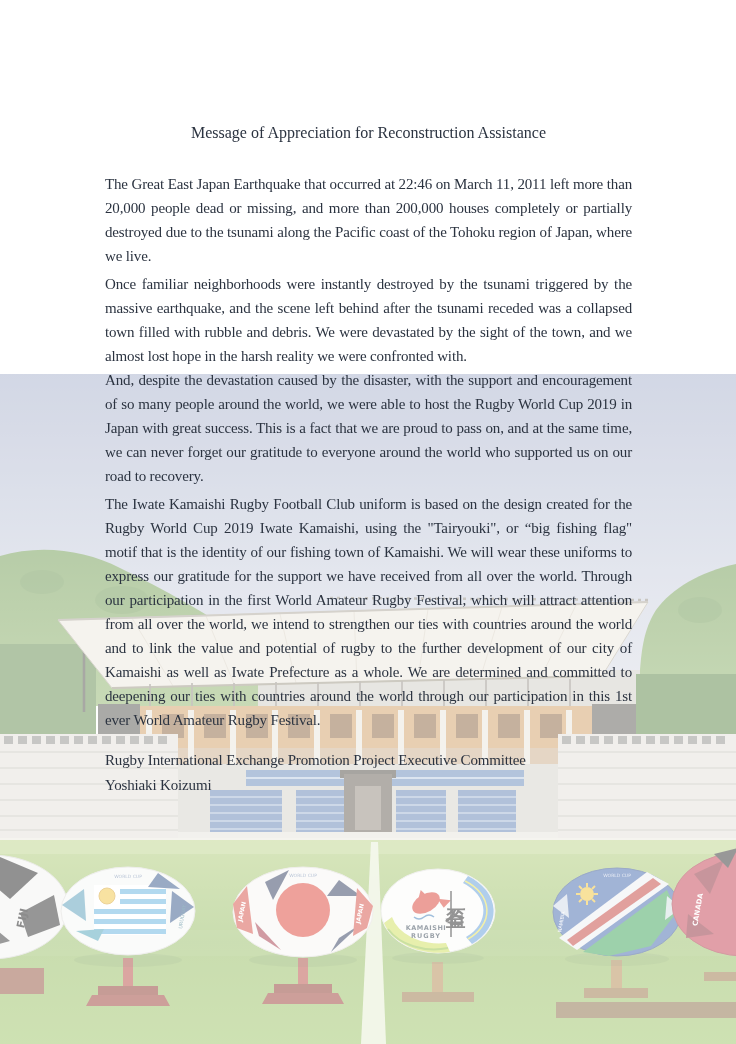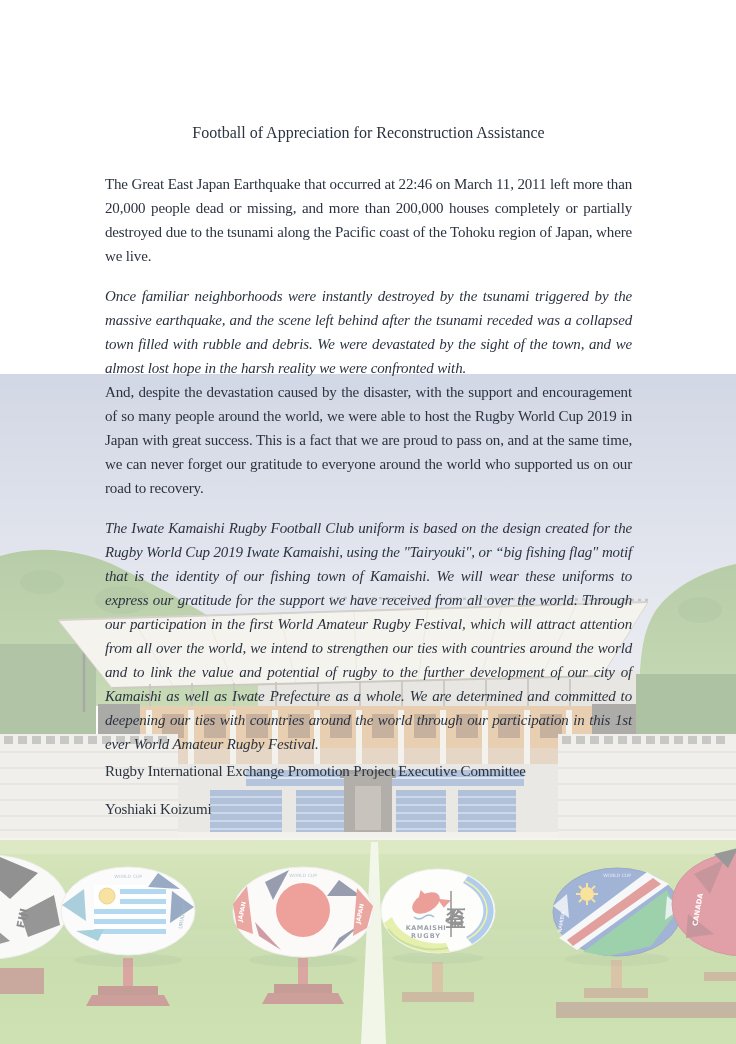--- a/index.html
+++ b/index.html
@@ -19,23 +19,23 @@
   .content{
     position:absolute;left:105px;top:121px;width:527px;z-index:2;
     color:#2b3340;font-size:15px;line-height:24px;
     letter-spacing:-0.15px;
   }
   .content h1{
     font-size:16px;font-weight:400;text-align:center;
     margin:0 0 27px 0;line-height:24px;letter-spacing:0;
   }
   .content p{margin:0;text-align:justify;}
-  .content p.gap{margin-top:16px;font-style:italic;}
-  .content p.sig{text-align:left;line-height:25px;margin-top:13px;}
-  .content p.sig.first{margin-top:3px;}
+  .content p.gap{margin-top:4px;}
+  .content p.sig{text-align:left;line-height:25px;}
+  .content p.sig.first{margin-top:16px;}
   .bsvg text{font-family:"DejaVu Sans","Liberation Sans",sans-serif;}
 </style>
 </head>
 <body>
 
 <div class="page">
 
   <div class="photo">
     <svg class="bsvg" width="736" height="670" viewBox="0 0 736 670" xmlns="http://www.w3.org/2000/svg">
       <defs>
@@ -341,21 +341,21 @@
         <ellipse cx="0" cy="0" rx="72" ry="52" fill="#c2394a" stroke="#a52b3c"></ellipse>
         <polygon points="-50,-30 -20,-44 -34,-10" fill="#8c2433"></polygon>
         <polygon points="-56,10 -30,30 -58,34" fill="#8c2433"></polygon>
         <polygon points="-30,-50 -6,-56 -16,-36" fill="#2a2a2a"></polygon>
         <text x="-44" y="6" transform="rotate(-80 -44 6)" font-size="7" font-weight="bold" fill="#ffffff" text-anchor="middle">CANADA</text>
       </g>
     </svg>
   </div>
 
   <div class="content">
-    <h1>Football of Appreciation for Reconstruction Assistance</h1>
+    <h1>Message of Appreciation for Reconstruction Assistance</h1>
     <p>The Great East Japan Earthquake that occurred at 22:46 on March 11, 2011 left more than 20,000 people dead or missing, and more than 200,000 houses completely or partially destroyed due to the tsunami along the Pacific coast of the Tohoku region of Japan, where we live.</p>
     <p class="gap">Once familiar neighborhoods were instantly destroyed by the tsunami triggered by the massive earthquake, and the scene left behind after the tsunami receded was a collapsed town filled with rubble and debris. We were devastated by the sight of the town, and we almost lost hope in the harsh reality we were confronted with.</p>
     <p>And, despite the devastation caused by the disaster, with the support and encouragement of so many people around the world, we were able to host the Rugby World Cup 2019 in Japan with great success. This is a fact that we are proud to pass on, and at the same time, we can never forget our gratitude to everyone around the world who supported us on our road to recovery.</p>
     <p class="gap">The Iwate Kamaishi Rugby Football Club uniform is based on the design created for the Rugby World Cup 2019 Iwate Kamaishi, using the "Tairyouki", or “big fishing flag" motif that is the identity of our fishing town of Kamaishi. We will wear these uniforms to express our gratitude for the support we have received from all over the world. Through our participation in the first World Amateur Rugby Festival, which will attract attention from all over the world, we intend to strengthen our ties with countries around the world and to link the value and potential of rugby to the further development of our city of Kamaishi as well as Iwate Prefecture as a whole. We are determined and committed to deepening our ties with countries around the world through our participation in this 1st ever World Amateur Rugby Festival.</p>
     <p class="sig first">Rugby International Exchange Promotion Project Executive Committee</p>
     <p class="sig">Yoshiaki Koizumi</p>
   </div>
 
 </div>
 

